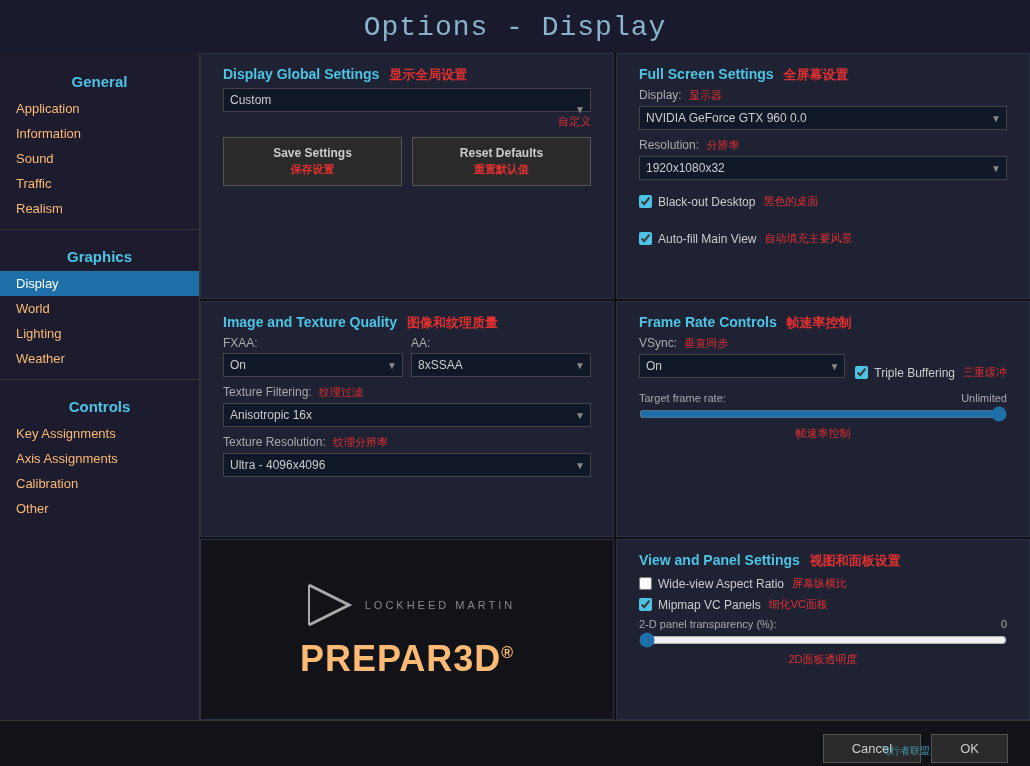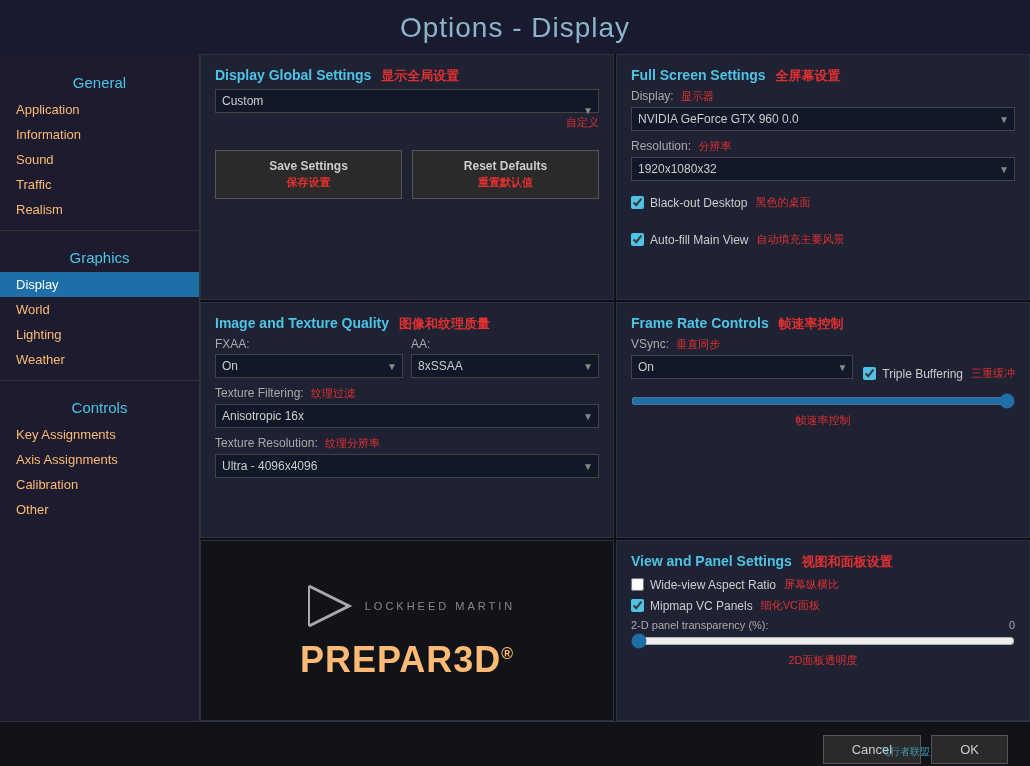--- a/index.html
+++ b/index.html
@@ -14,41 +14,42 @@
     }
 
     
     .page-title {
       text-align: center;
       font-size: 28px;
       color: #8ab4cc;
       padding: 12px 0 10px 0;
       background: #1a1a2e;
       letter-spacing: 1px;
+      font-family: Liberation Mono, monospace;
     }
 
     
     .main-layout {
       display: flex;
       height: calc(766px - 55px - 44px);
     }
 
     
     .sidebar {
       width: 200px;
       background: #1c1c2e;
       border-right: 1px solid #333;
       padding: 10px 0;
       flex-shrink: 0;
     }
 
     .sidebar-section-title {
       color: #4dc4e6;
       font-size: 15px;
-      font-weight: normal;
+      font-weight: bold;
       text-align: center;
       padding: 10px 0 6px 0;
     }
 
     .sidebar-item {
       padding: 5px 16px;
       font-size: 13px;
       color: #fdba74;
       cursor: pointer;
     }
@@ -70,21 +71,21 @@
       display: grid;
       grid-template-columns: 1fr 1fr;
       grid-template-rows: auto auto auto;
       gap: 2px;
       background: #111;
       overflow: hidden;
     }
 
     .panel {
       background: #1e2233;
-      padding: 12px 14px;
+      padding: 12px 22px;
       border: 1px solid #2a3045;
     }
 
     .panel-title {
       font-size: 14px;
       color: #4dc4e6;
       font-weight: bold;
       margin-bottom: 4px;
     }
 
@@ -129,21 +130,21 @@
       top: 50%;
       transform: translateY(-50%);
       color: #888;
       font-size: 10px;
       pointer-events: none;
     }
 
     .btn-row {
       display: flex;
       gap: 10px;
-      margin-top: 20px;
+      margin-top: 8px;
     }
 
     .btn {
       flex: 1;
       padding: 8px 4px;
       background: #2a2a2a;
       color: #ccc;
       border: 1px solid #555;
       font-size: 12px;
       cursor: pointer;
@@ -452,20 +453,24 @@
           </select>
           <span class="select-arrow">▼</span>
         </div>
         <div class="check-row">
           <input type="checkbox" checked="" style="">
           <span>Triple Buffering</span>
           <span class="check-label-cn">三重缓冲</span>
         </div>
       </div>
       <div class="slider-row">
+        <div class="slider-label-row">
+          <span>Target frame rate:</span>
+          <span>Unlimited</span>
+        </div>
         <input type="range" min="0" max="100" value="100" style="">
         <div style="color:#e03030;font-size:11px;text-align:center;">帧速率控制</div>
       </div>
     </div>
 
     <div class="logo-panel">
       <div class="logo-lockheed">
         <svg class="logo-arrow" viewBox="0 0 60 50" fill="none" xmlns="http://www.w3.org/2000/svg">
           <polyline points="10,5 50,25 10,45" stroke="#aaa" stroke-width="3" fill="none"></polyline>
           <line x1="10" y1="5" x2="10" y2="45" stroke="#aaa" stroke-width="2"></line>

